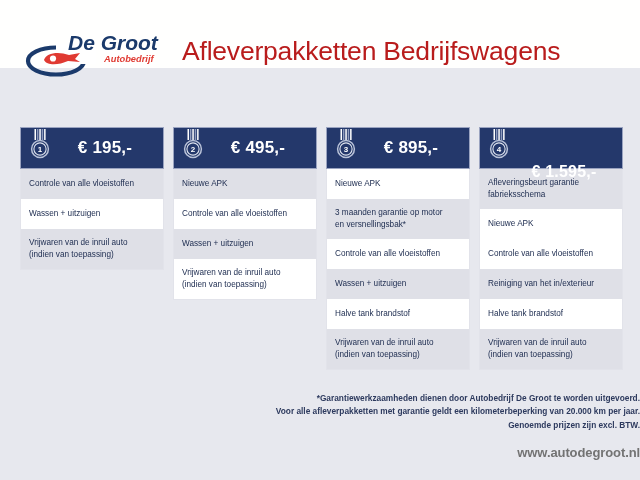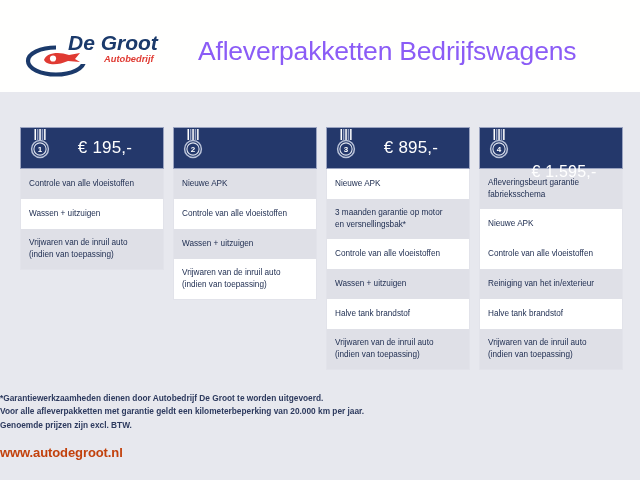--- a/index.html
+++ b/index.html
@@ -20,44 +20,43 @@
     height: 480px;
     background: #e7e8ee;
     box-sizing: border-box;
   }
 
   
   #header {
     position: absolute;
     left: 0; top: 0;
     width: 640px;
-    height: 92px;
+    height: 68px;
     background: #fffffe;
     display: flex;
     align-items: center;
     text-decoration: underline;
   }
   #logo {
     position: absolute;
     left: 22px;
     top: 28px;
     width: 148px;
     height: 50px;
   }
   .logo-svg { display: block; }
   #brand-title {
     position: absolute;
     left: 182px;
     top: 36px;
     font-size: 26.5px;
     font-weight: 400;
-    color: #8b5cf6;
+    color: #b91c1c;
     letter-spacing: -0.2px;
     white-space: nowrap;
-    margin-left: 16px;
   }
 
   
   #columns {
     position: absolute;
     left: 20px;
     top: 127px;
     width: 600px;
     display: flex;
     gap: 9px;
@@ -80,21 +79,21 @@
     flex: 0 0 auto;
     width: 26px;
     height: 34px;
     margin-top: -6px;
   }
   .price-text {
     flex: 1 1 auto;
     text-align: center;
     color: #ffffff;
     font-size: 17px;
-    font-weight: normal;
+    font-weight: bold;
     letter-spacing: 0.2px;
     padding-right: 6px;
     white-space: nowrap;
   }
   .price-text.small { font-size: 16px; margin-top: 48px; }
 
   .items {
     background: #0ea5e9;
     border-left: 1px solid #e2e3ea;
     border-right: 1px solid #e2e3ea;
@@ -113,33 +112,33 @@
     align-items: center;
   }
   .item.alt { background: #dfe0e7; }
 
   
   #footer {
     position: absolute;
     left: 0;
     top: 392px;
     width: 640px;
-    text-align: left;
+    text-align: right;
   }
   .foot-line {
     font-size: 8.3px;
     color: #2d3a5e;
     line-height: 1.62;
     font-weight: 600;
   }
   #footer-url {
     margin-top: 13px;
     font-size: 13px;
     font-weight: bold;
-    color: #c2410c;
+    color: #737373;
     letter-spacing: -0.1px;
   }
 </style>
 </head>
 <body>
 
 <div id="page">
 
   <div id="header">
 
@@ -193,20 +192,21 @@
           <svg class="medal" viewBox="0 0 26 34">
             <rect x="7.5" y="1" width="1.5" height="11" fill="#ffffff"></rect>
             <rect x="9.9" y="1" width="1.5" height="11" fill="#8e9bbd"></rect>
             <rect x="12.3" y="1" width="1.5" height="11" fill="#ffffff"></rect>
             <rect x="14.7" y="1" width="1.5" height="11" fill="#8e9bbd"></rect>
             <rect x="17.1" y="1" width="1.5" height="11" fill="#ffffff"></rect>
             <circle cx="13" cy="21" r="8.4" fill="none" stroke="#b9c2d8" stroke-width="1.5"></circle>
             <circle cx="13" cy="21" r="6.1" fill="none" stroke="#dfe4ef" stroke-width="1.1"></circle>
             <text x="13" y="24.3" text-anchor="middle" font-family="Liberation Sans, sans-serif" font-size="8" font-weight="bold" fill="#ffffff">2</text>
           </svg>
+          <div class="price-text">€ 495,-</div>
         </div>
         <div class="items">
           <div class="item alt">
             <span style="white-space: pre-line;">Nieuwe APK</span>
           </div>
           <div class="item">
             <span style="white-space: pre-line;">Controle van alle vloeistoffen</span>
           </div>
           <div class="item alt">
             <span style="white-space: pre-line;">Wassen + uitzuigen</span>

